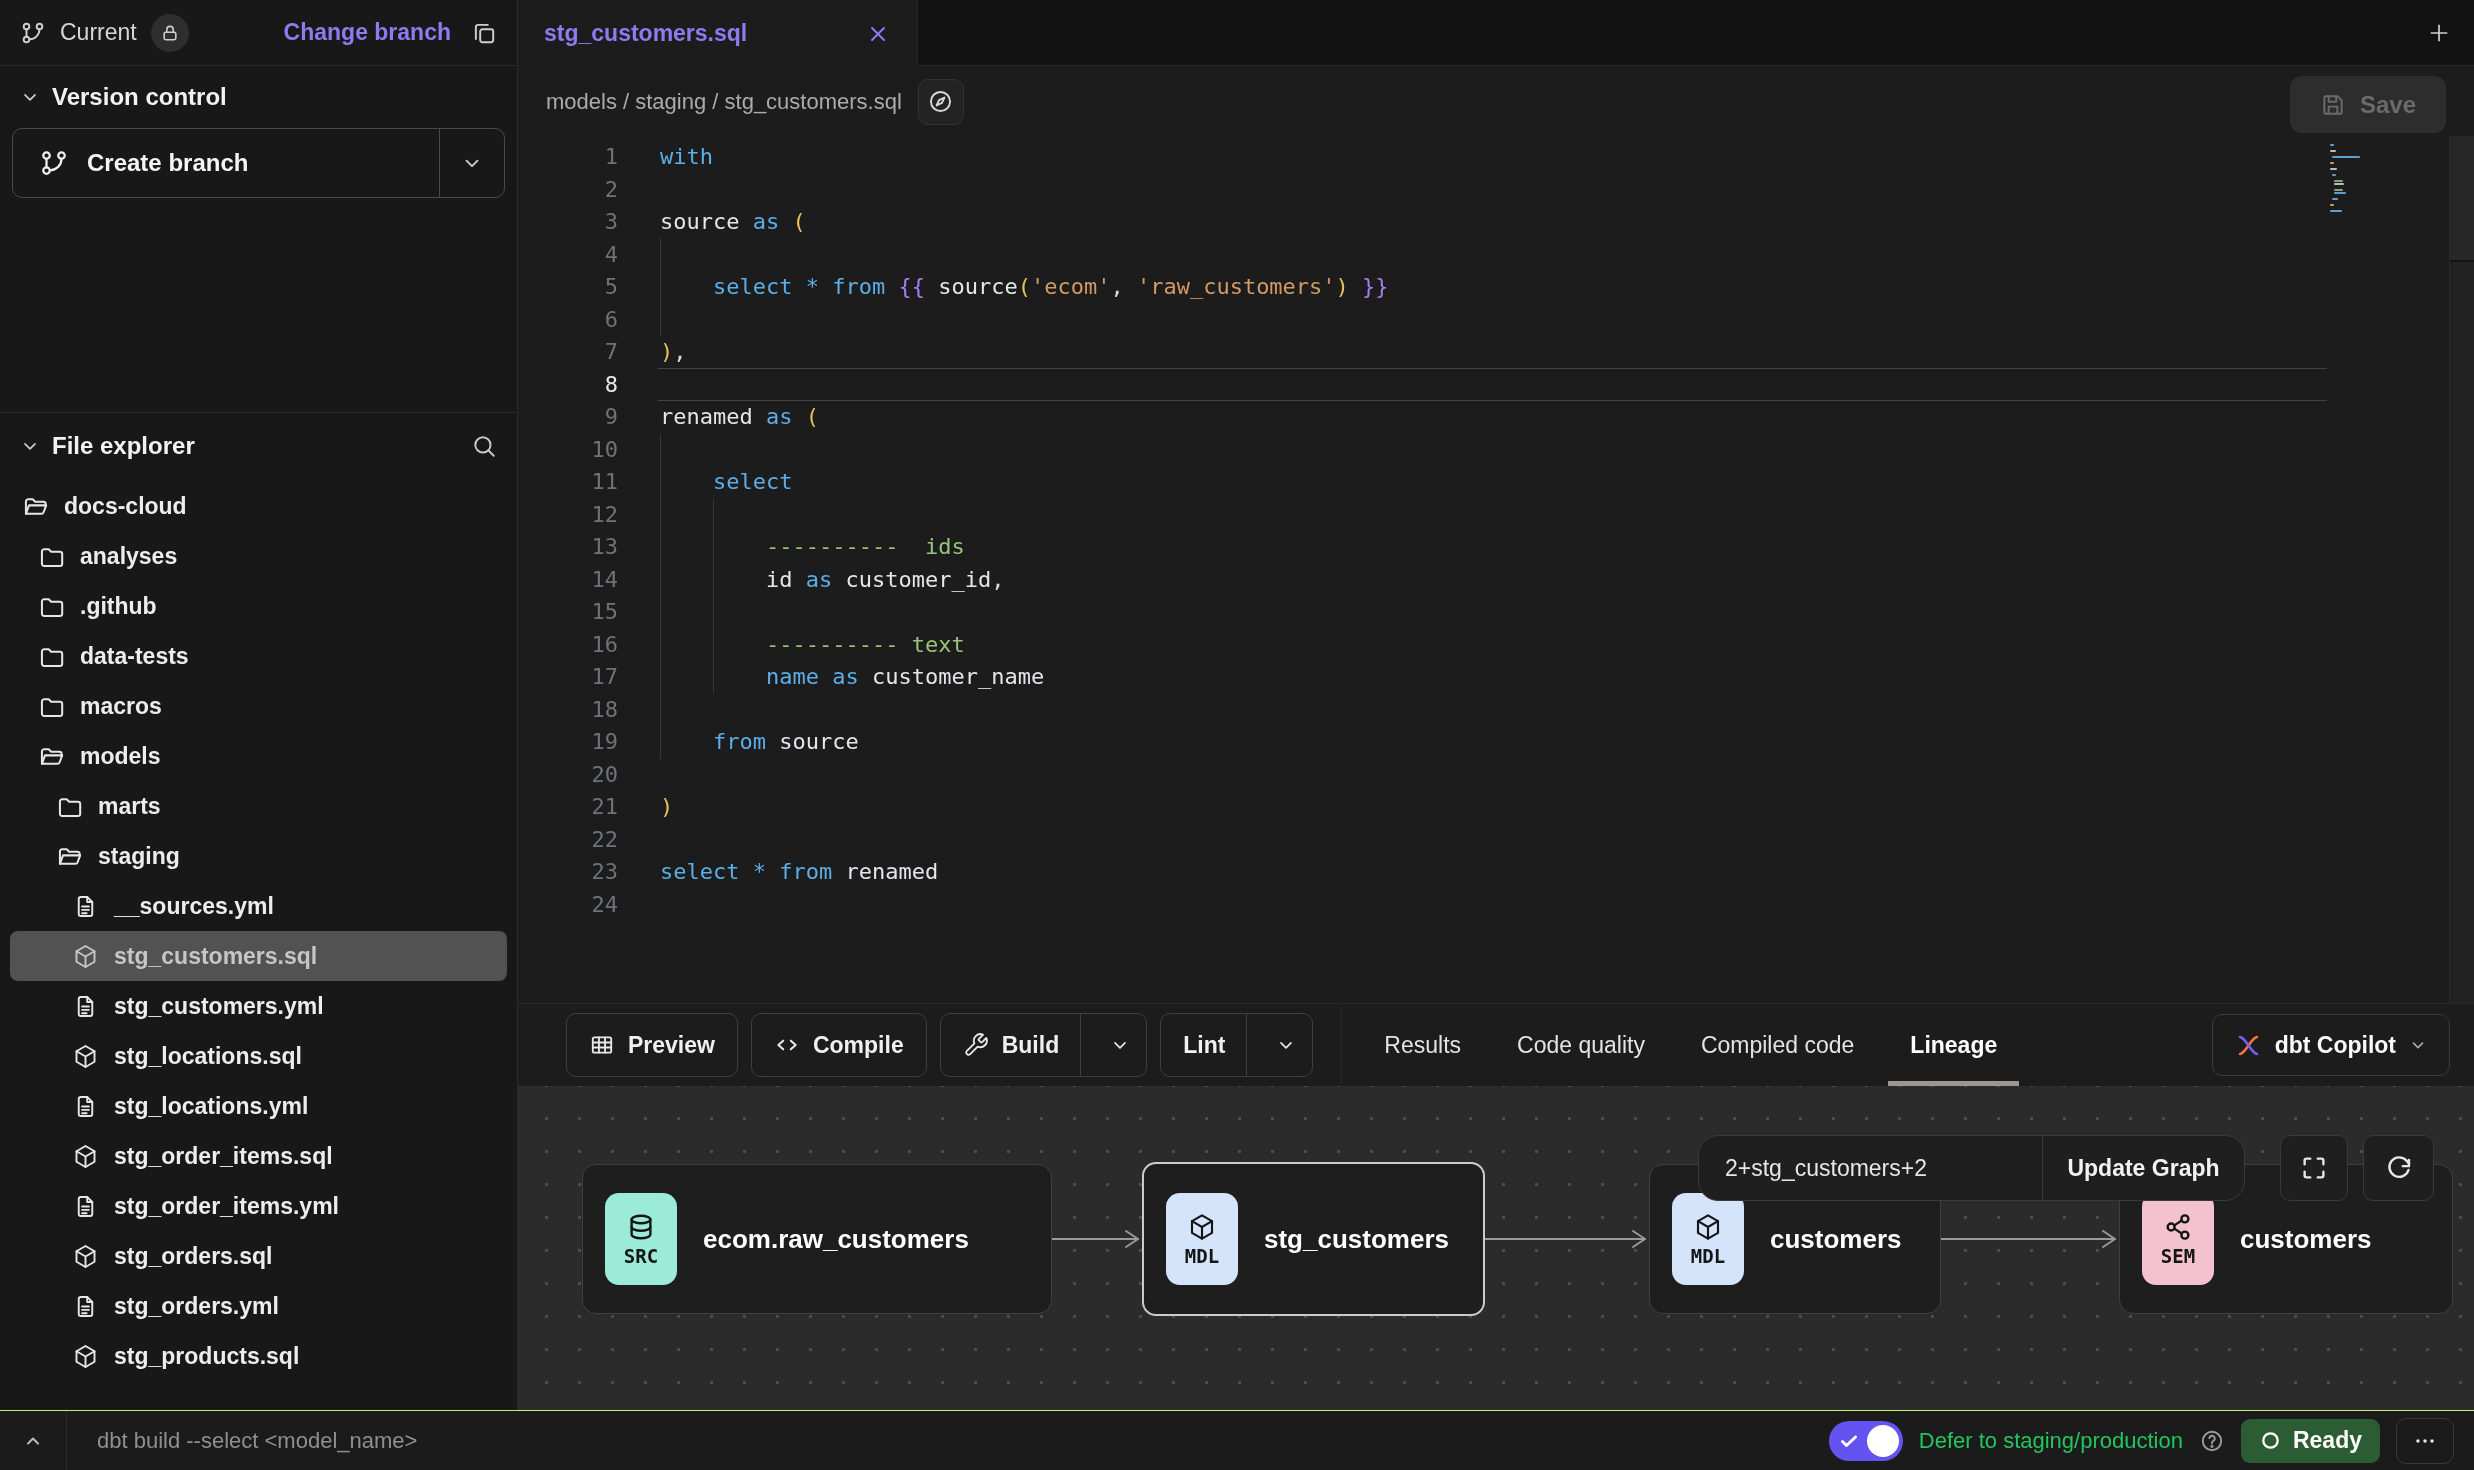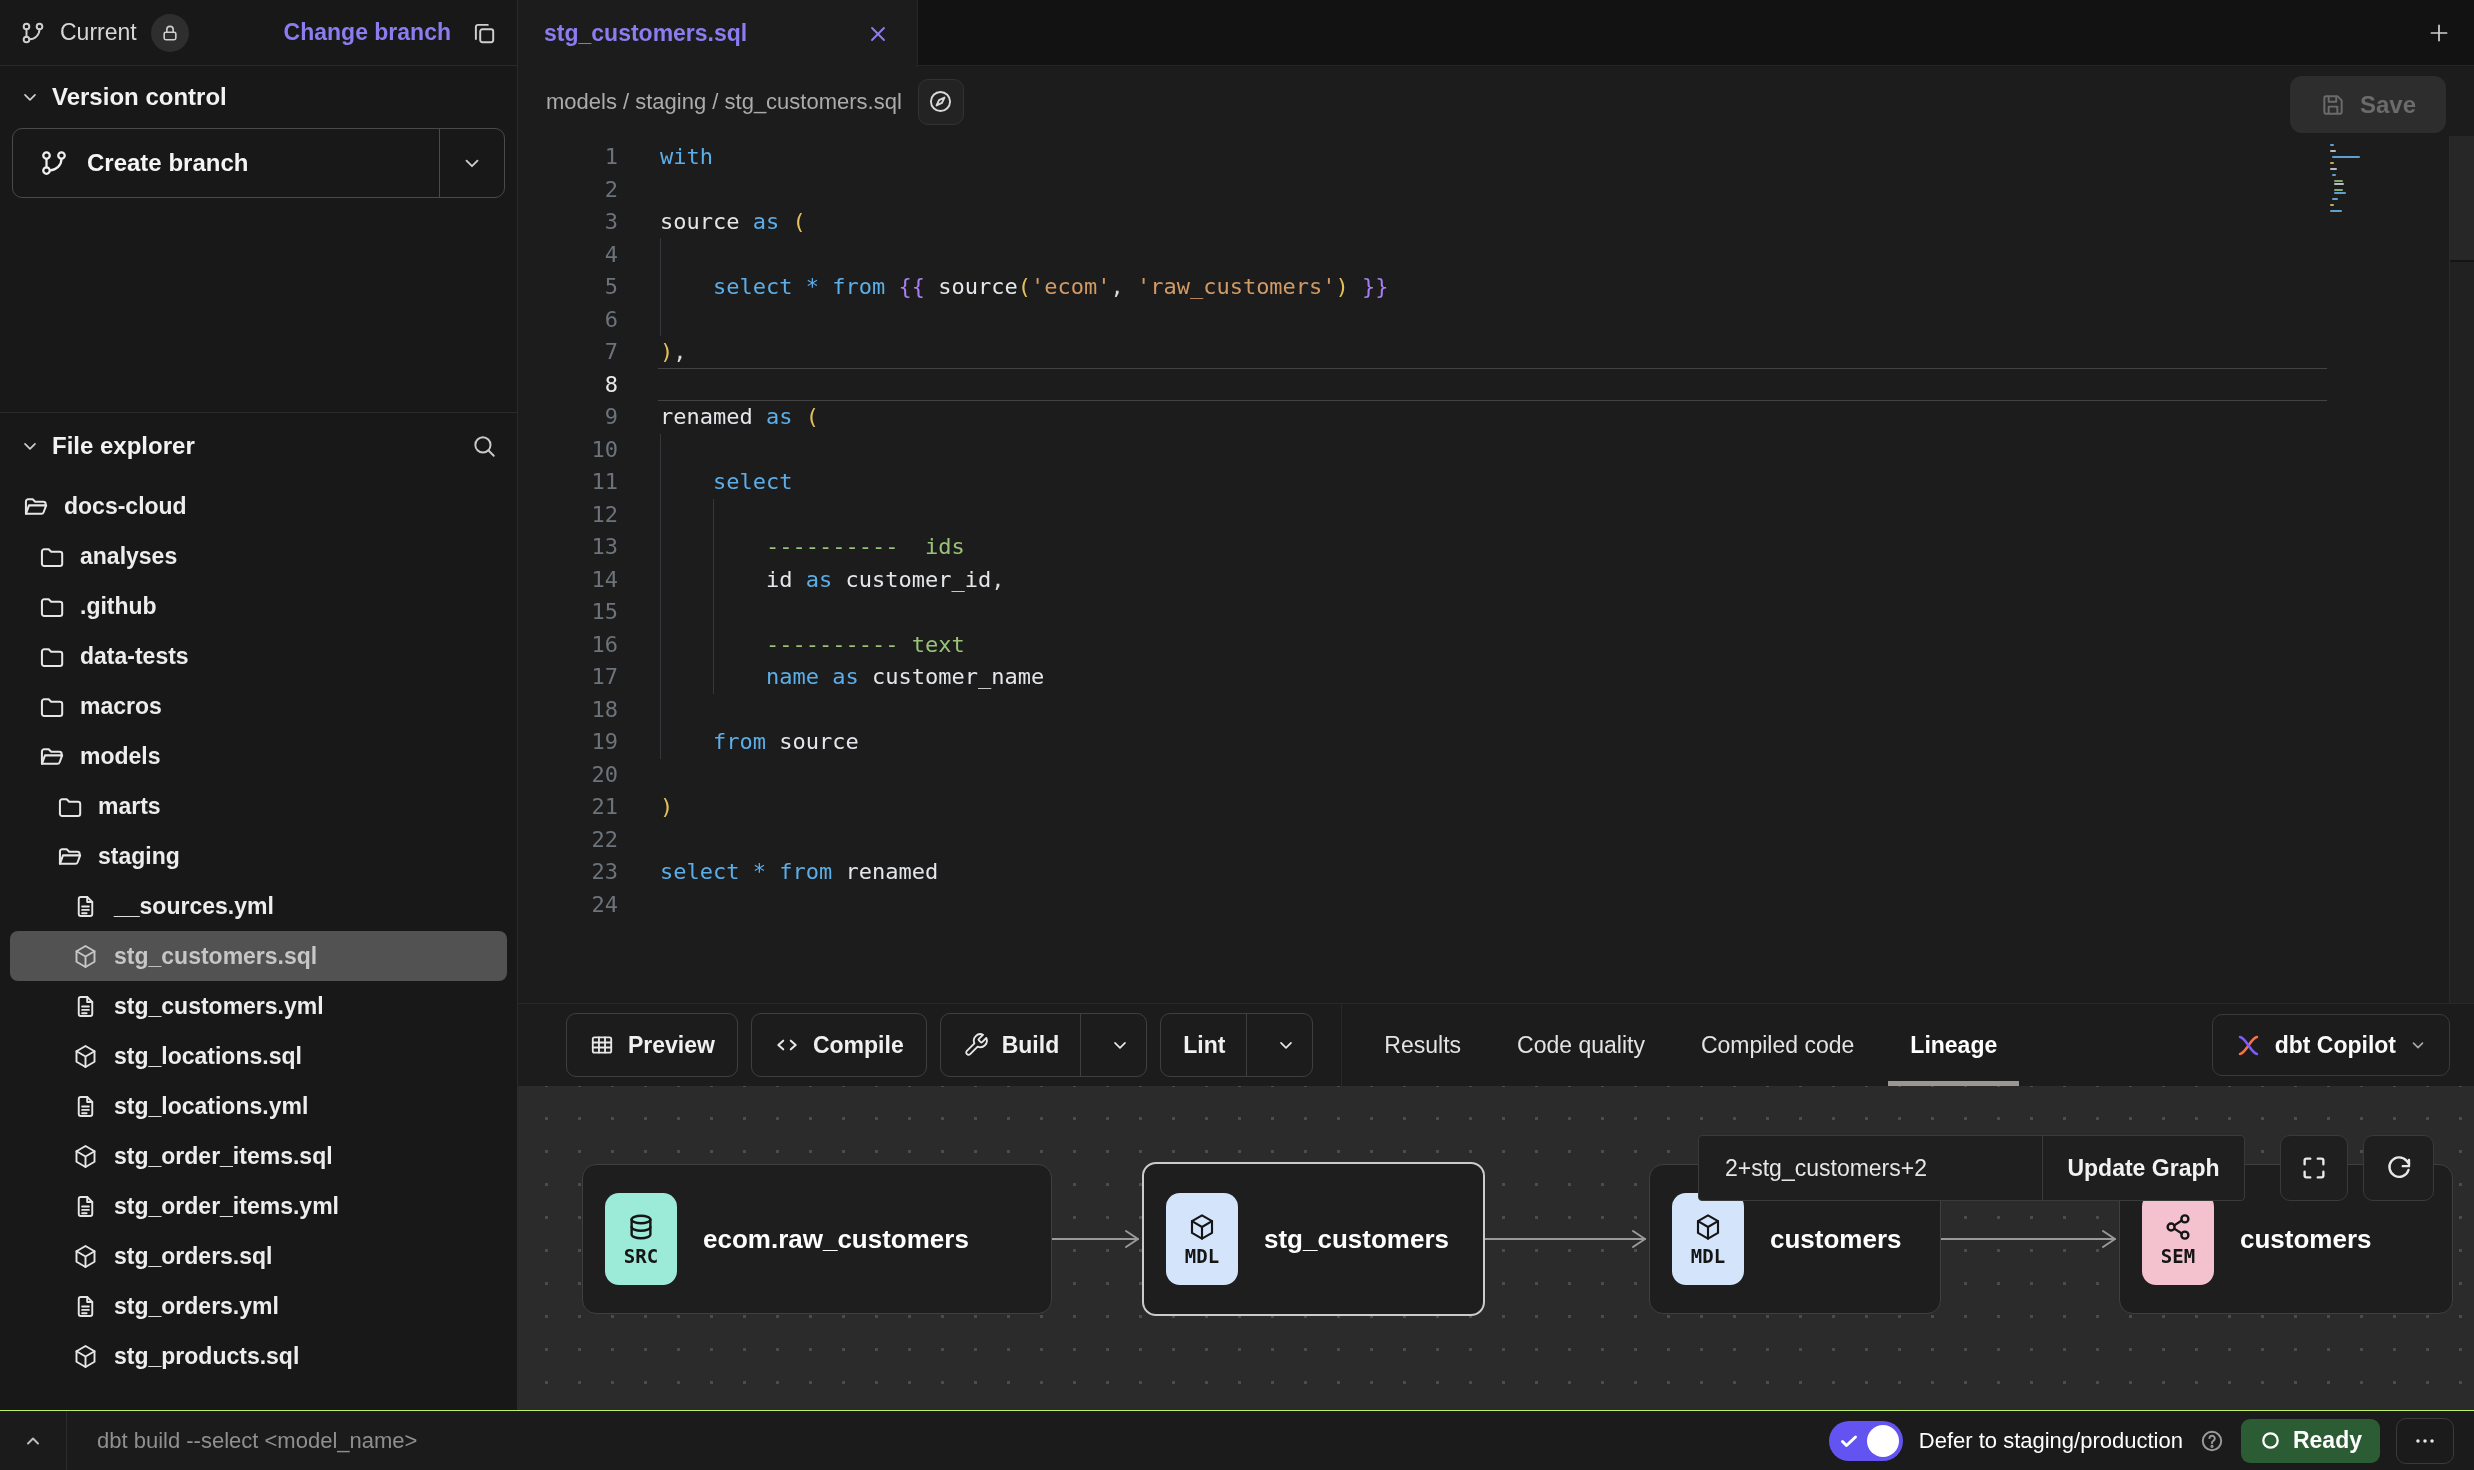--- a/index.html
+++ b/index.html
@@ -127,21 +127,21 @@
   .edges { position:absolute; inset:0; pointer-events:none; }
   .lnode { position:absolute; background:#1e1e1e; border:1.5px solid #3f3f3f; border-radius:14px;
            display:flex; align-items:center; gap:26px; padding:0 28px 0 22px; cursor:pointer; z-index:2; }
   .lnode.selected { border:2.5px solid #cbcbcb; }
   .badge { width:72px; height:92px; border-radius:14px; display:flex; flex-direction:column;
            align-items:center; justify-content:center; gap:3px; color:#151515; flex:none; }
   .badge .icn { width:30px; height:30px; color:#151515; }
   .badge-label { font-size:19px; font-weight:700; font-family:"DejaVu Sans Mono",monospace; }
   .lnode-label { font-size:26px; font-weight:600; color:#ffffff; white-space:nowrap; }
   .graph-selector { position:absolute; left:1180px; top:49px; height:66px; display:flex; z-index:5;
-                    background:#1f1f1f; border:1px solid #3a3a3a; border-radius:4px; overflow:hidden; }
+                    background:#1f1f1f; border:1px solid #3a3a3a; border-radius:20px; overflow:hidden; }
   .gs-input { width:343px; background:transparent; border:none; outline:none; color:#e6e6e6;
               font-size:23px; font-family:inherit; padding:0 26px; }
   .gs-div { width:1px; background:#3a3a3a; }
   .gs-btn { width:201px; display:flex; align-items:center; justify-content:center; font-size:23px;
             font-weight:700; color:#f2f2f2; cursor:pointer; }
   .gbtn { position:absolute; top:49px; height:66px; background:#1f1f1f; border:1px solid #3a3a3a;
           border-radius:10px; display:flex; align-items:center; justify-content:center; color:#e8e8e8;
           cursor:pointer; z-index:5; }
   .gbtn .icn { width:30px; height:30px; }
   .btn-fullscreen { left:1762px; width:68px; }
@@ -155,21 +155,21 @@
   .sb-vsep { width:1px; height:100%; background:#2c2c2c; }
   .sb-cmd { flex:1; background:transparent; border:none; outline:none; color:#e0e0e0; font-size:22px;
             font-family:inherit; padding-left:30px; }
   .sb-cmd::placeholder { color:#8f8f8f; }
   .sb-right { display:flex; align-items:center; gap:16px; padding-right:20px; }
   .toggle { width:74px; height:40px; border-radius:20px; background:var(--toggle,#6353f0); position:relative;
             cursor:pointer; flex:none; }
   .toggle .tick { position:absolute; left:8px; top:8px; width:24px; height:24px; color:#fff; }
   .toggle .knob { position:absolute; right:4px; top:4px; width:32px; height:32px; border-radius:50%;
                   background:#fff; }
-  .defer-label { font-size:22px; color:#ffffff; }
+  .defer-label { font-size:22px; color:#22c55e; }
   .help-icn { width:26px; height:26px; color:#9a9a9a; }
   .ready-badge { height:44px; background:var(--ready,#2b5c33); border-radius:9px; display:flex;
                  align-items:center; gap:11px; padding:0 18px; cursor:pointer; }
   .ready-badge .icn { width:23px; height:23px; color:#fff; }
   .ready-label { font-size:23px; font-weight:700; color:#fff; }
   .more-btn { width:58px; height:46px; border:1px solid #3a3a3a; border-radius:10px; display:flex;
               align-items:center; justify-content:center; color:#e8e8e8; cursor:pointer; }
   .more-btn .icn { width:26px; height:26px; }
 </style>
 </head>

